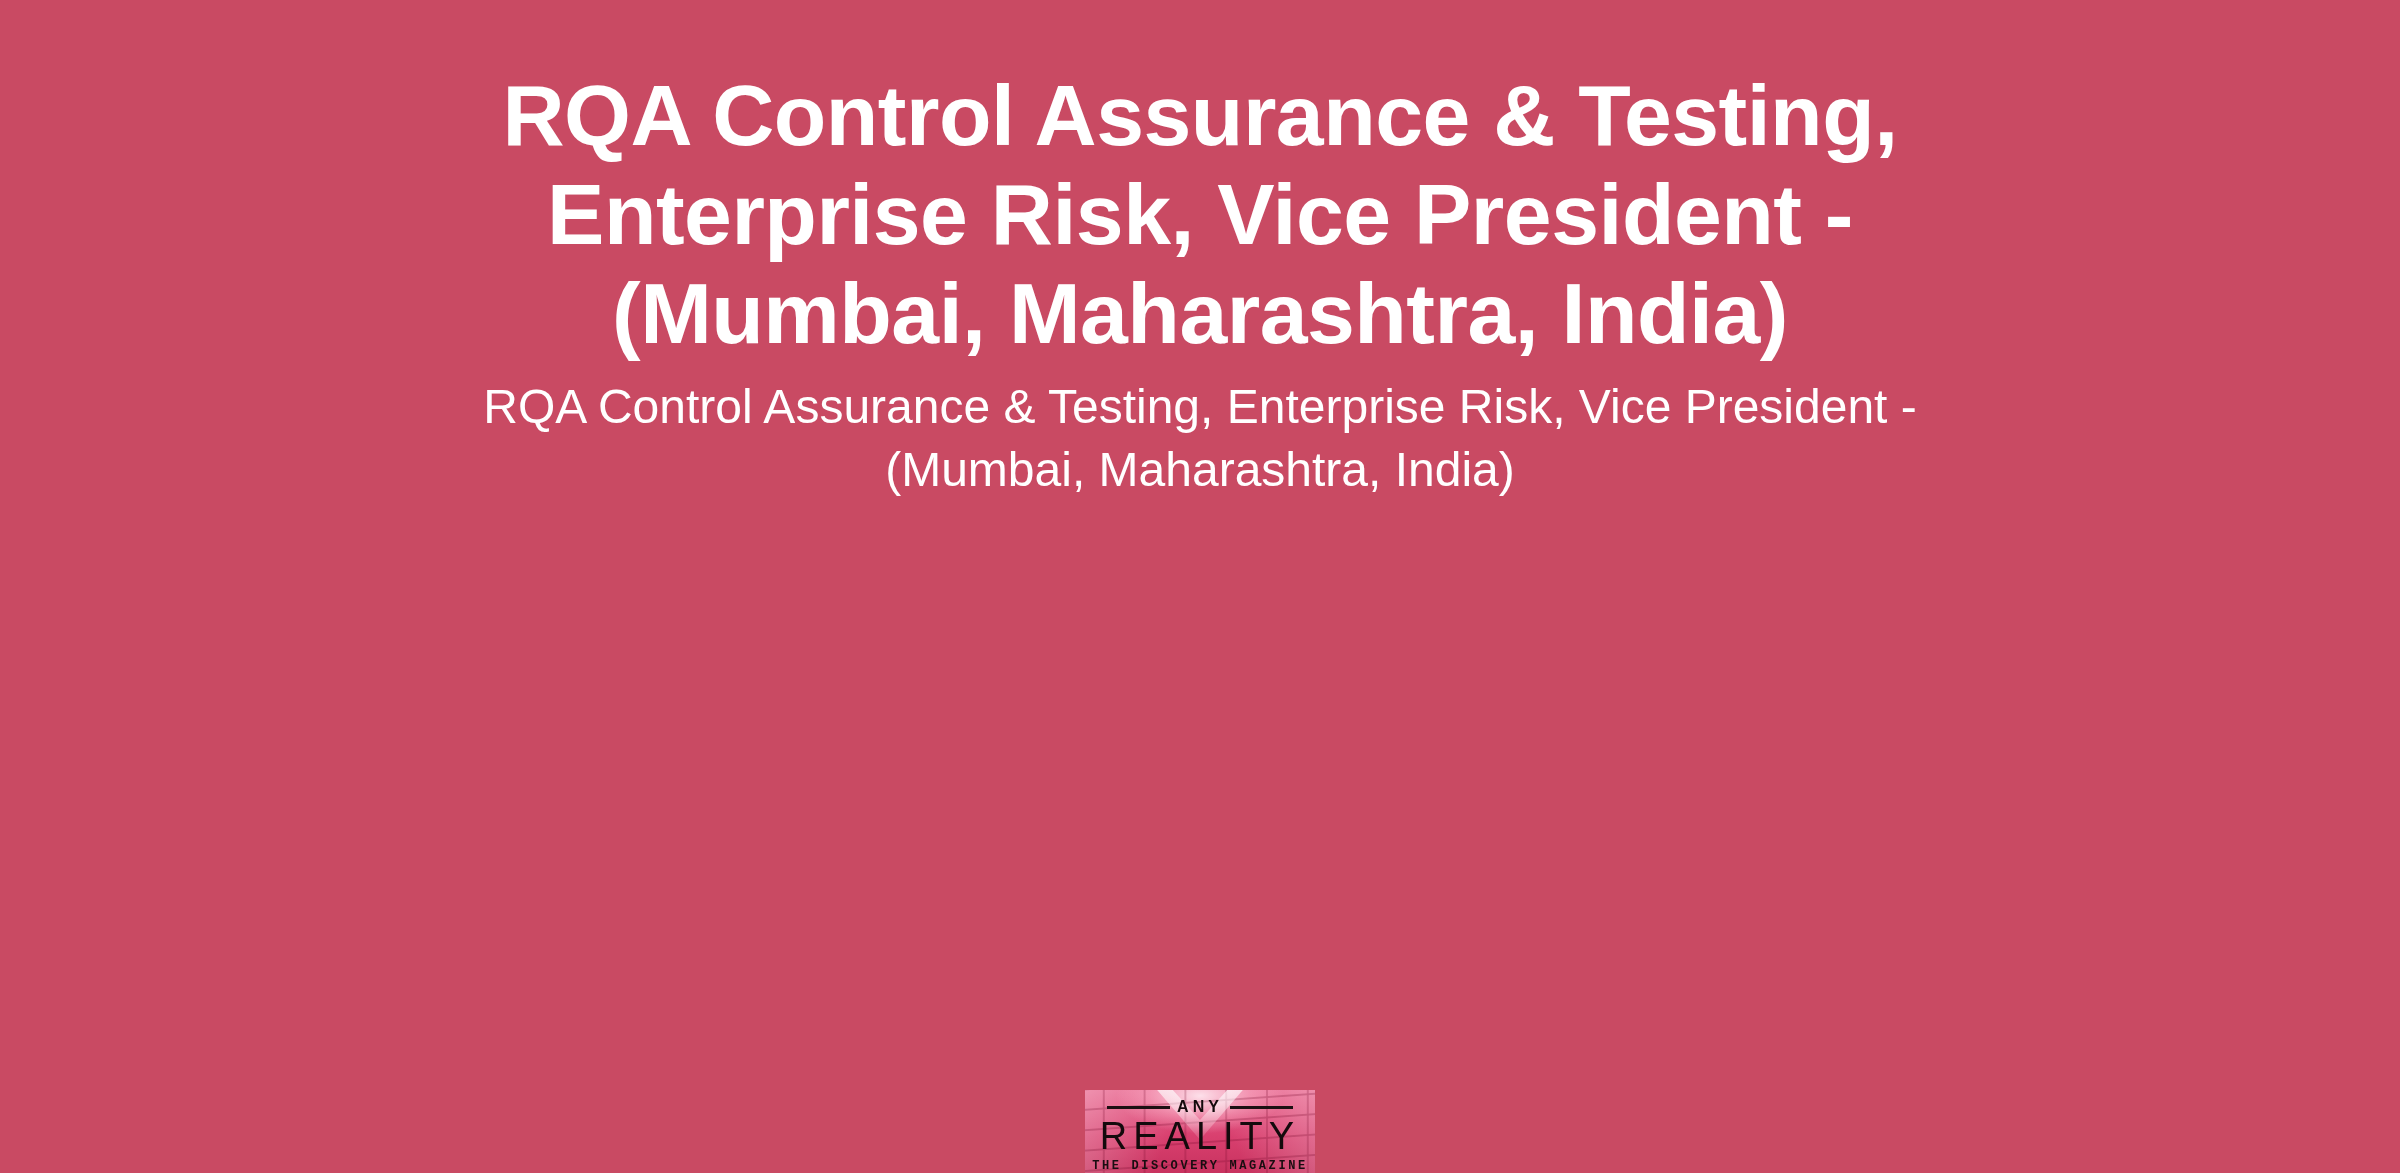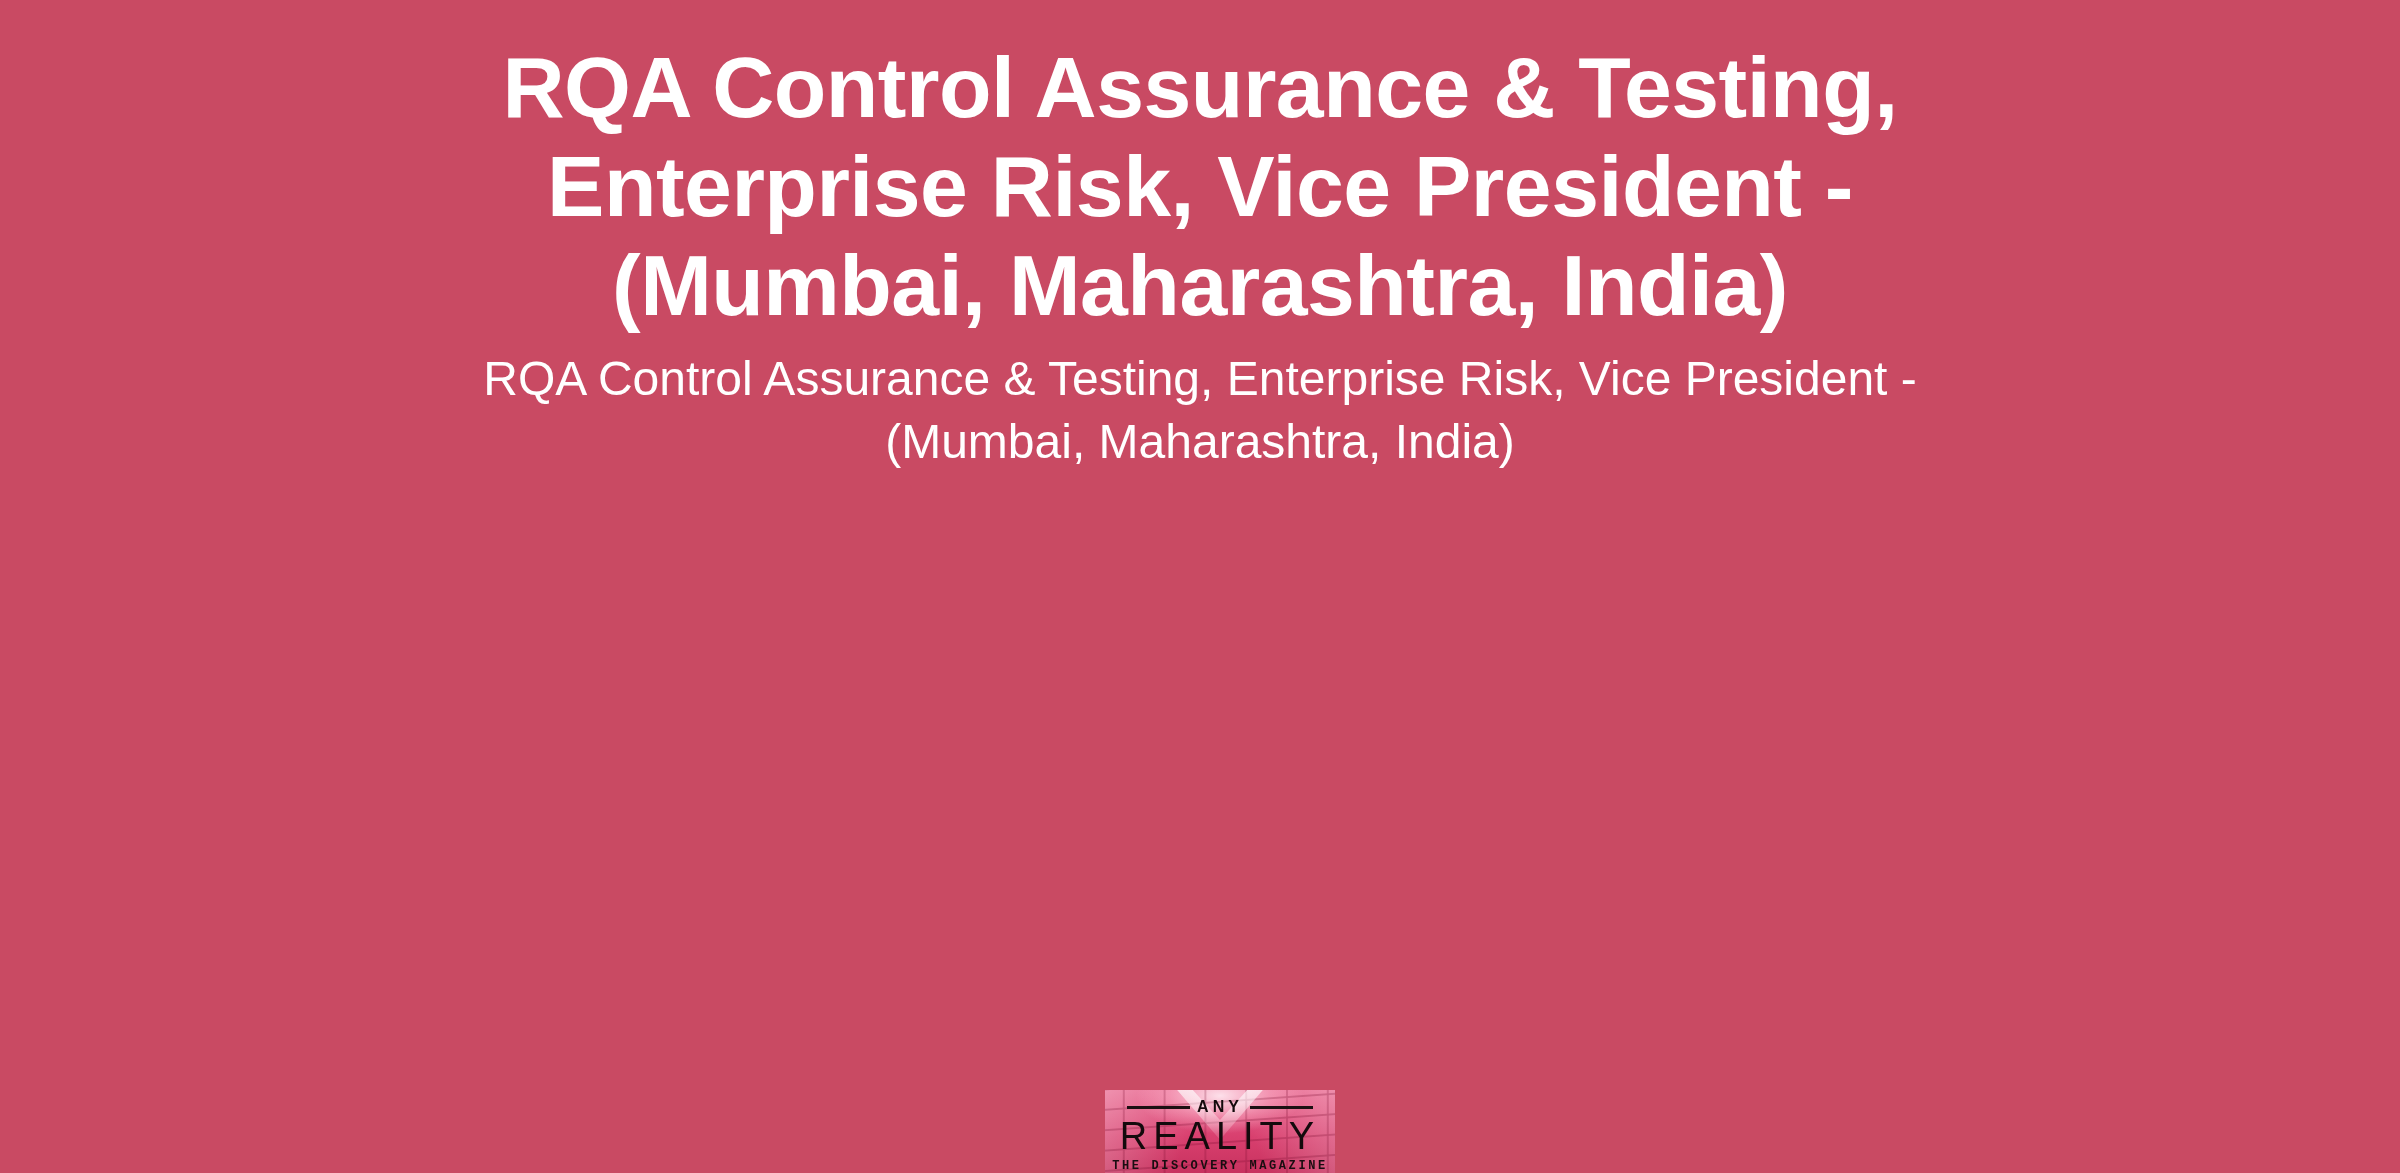--- a/index.html
+++ b/index.html
@@ -23,21 +23,21 @@
     background: #c94a63;
     overflow: hidden;
   }
 
   
   .content {
     position: absolute;
     left: 0;
     top: 0;
     width: 2400px;
-    padding-top: 38px;
+    padding-top: 66px;
     box-sizing: border-box;
     text-align: center;
   }
 
   .headline {
     margin: 0 auto;
     width: 1560px;
     color: #ffffff;
     font-family: "Liberation Sans", sans-serif;
     font-weight: 700;
@@ -62,21 +62,20 @@
   }
 
   
   .logo-wrap {
     position: absolute;
     left: 1085px;
     top: 1090px;
     width: 230px;
     height: 83px;
     overflow: hidden;
-    margin-left: 20px;
   }
 
   .logo {
     position: relative;
     width: 230px;
     height: 96px;
     overflow: hidden;
     background:
       
       radial-gradient(ellipse 120px 54px at 50% 6%, rgba(255,235,242,0.92) 0%, rgba(255,190,210,0.45) 42%, rgba(255,150,185,0.0) 70%),

